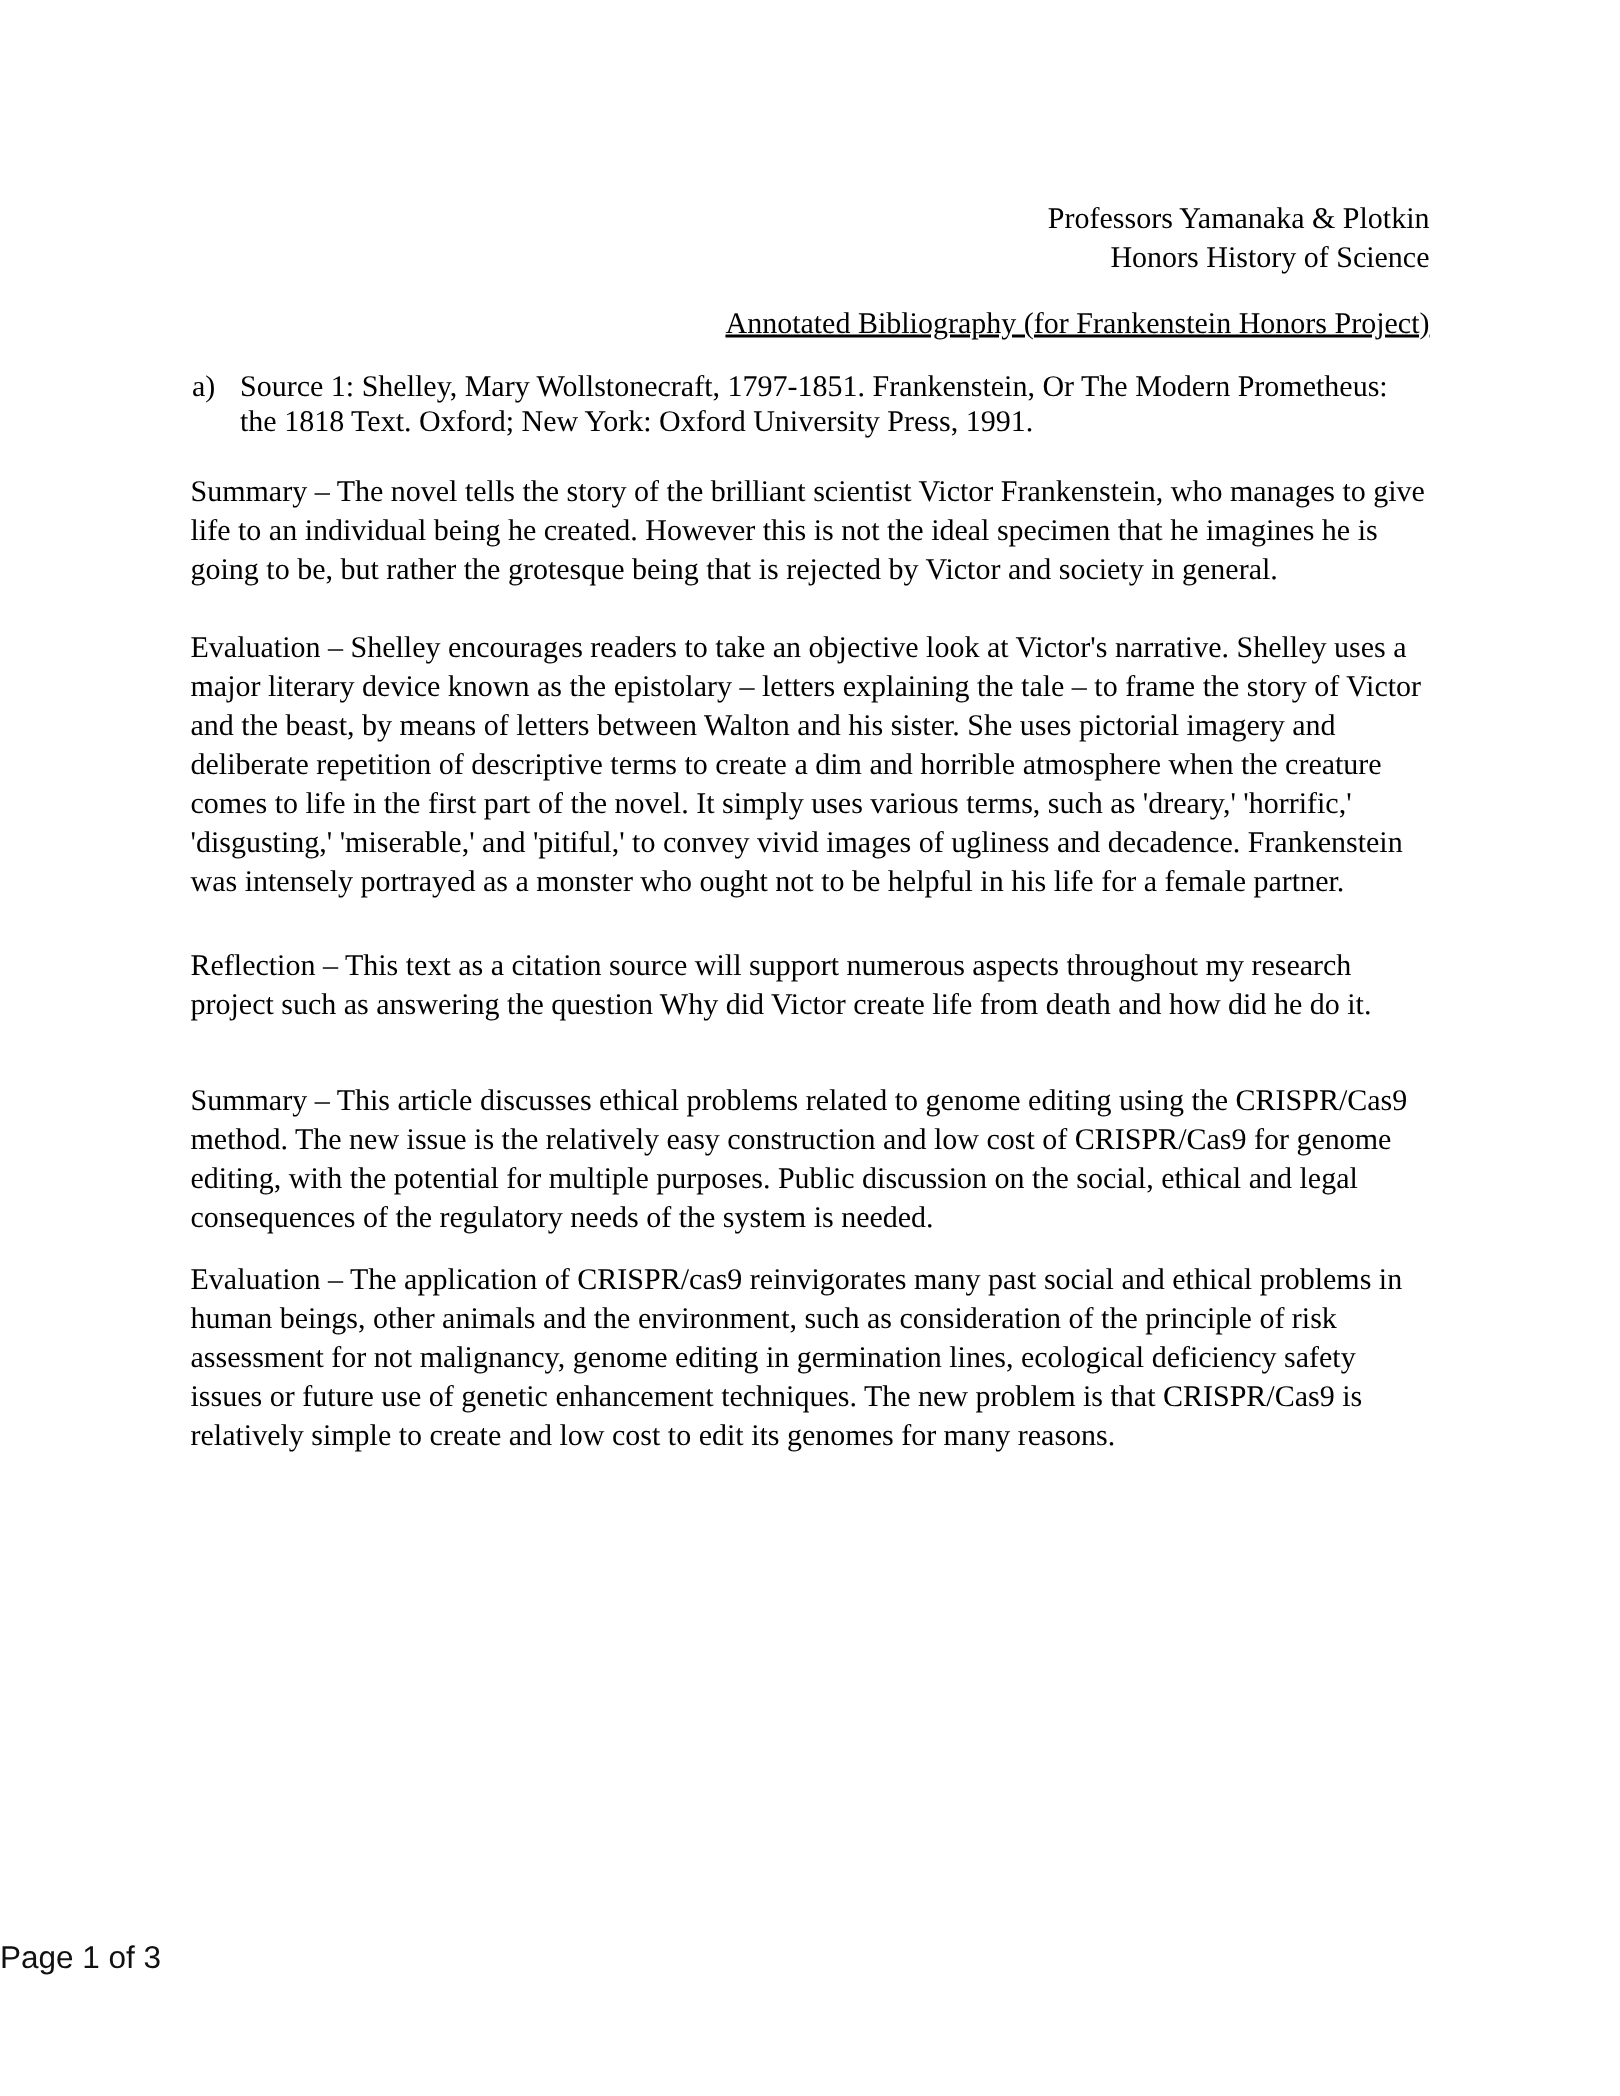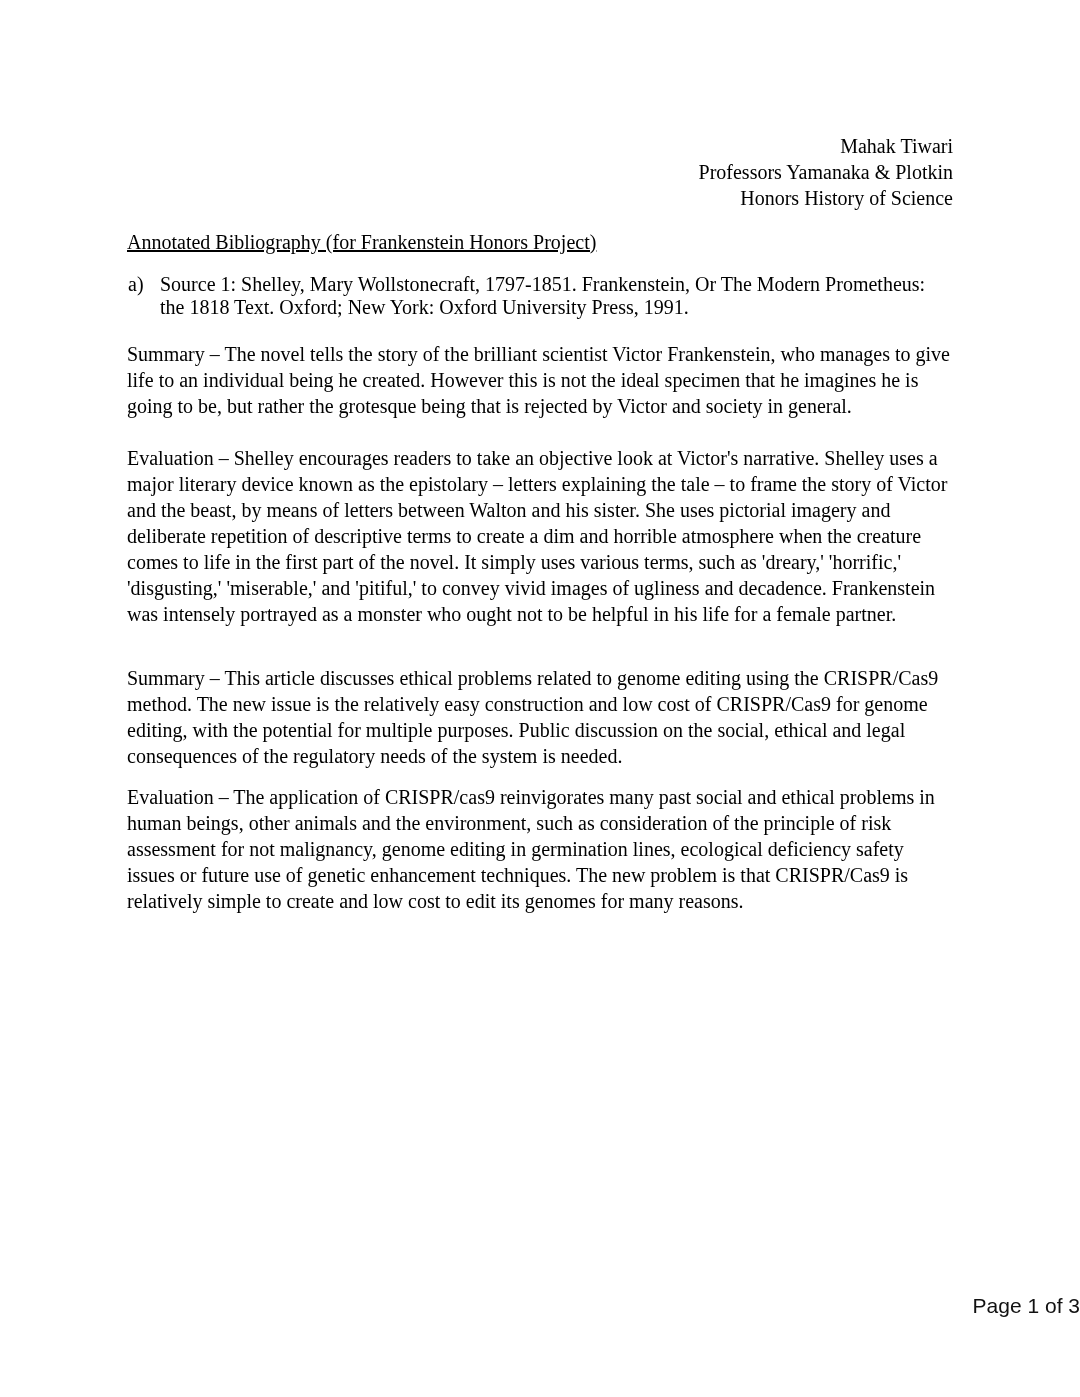--- a/index.html
+++ b/index.html
@@ -14,21 +14,21 @@
     padding: 133px 127px 0 127px;
     font-family: "Liberation Serif", "DejaVu Serif", serif;
     font-size: 20px;
     line-height: 26px;
     color: #000000;
     background: #ffffff;
   }
   .header { text-align: right; }
   .header div { line-height: 26px; }
   .doc-title {
-    text-align: left;
+    text-align: right;
     margin-top: 18px;
   }
   .doc-title span { text-decoration: underline; }
   .citation-a {
     margin-top: 18px;
     line-height: 23px;
     padding-left: 33px;
     position: relative;
   }
   .citation-a .marker {
@@ -40,34 +40,33 @@
   .p-summary1 { margin-top: 22px; }
   .p-reflection1 { margin-top: 30px; }
   .citation-b { margin-top: 55px; line-height: 26px; }
   .citation-b .journal { font-style: italic; }
   .p-summary2 { margin-top: 38px; }
   .p-evaluation2 { margin-top: 15px; }
   .footer {
     position: absolute;
     top: 1293px; left: 0;
     width: 1080px;
-    text-align: right;
+    text-align: left;
     font-family: "Liberation Sans", "DejaVu Sans", sans-serif;
     font-size: 21px;
     line-height: 26px;
     color: #111111;
   }
 </style>
 </head>
 <body>
 
 <div class="page">
 
   <div class="header">
-    <div>Mahak Tiwari</div>
     <div>Professors Yamanaka &amp; Plotkin</div>
     <div>Honors History of Science</div>
   </div>
 
   <div class="doc-title">
     <span>Annotated Bibliography (for Frankenstein Honors Project)</span>
   </div>
 
   <div class="citation-a">
     <span class="marker">a)</span>
@@ -75,20 +74,23 @@
   </div>
 
   <p class="para p-summary1">
     <b>Summary</b><span> – The novel tells the story of the brilliant scientist Victor Frankenstein, who manages to give life to an individual being he created. However this is not the ideal specimen that he imagines he is going to be, but rather the grotesque being that is rejected by Victor and society in general.</span>
   </p>
 
   <p class="para p-evaluation1">
     <b>Evaluation</b><span> – Shelley encourages readers to take an objective look at Victor's narrative. Shelley uses a major literary device known as the epistolary – letters explaining the tale – to frame the story of Victor and the beast, by means of letters between Walton and his sister. She uses pictorial imagery and deliberate repetition of descriptive terms to create a dim and horrible atmosphere when the creature comes to life in the first part of the novel. It simply uses various terms, such as 'dreary,' 'horrific,' 'disgusting,' 'miserable,' and 'pitiful,' to convey vivid images of ugliness and decadence. Frankenstein was intensely portrayed as a monster who ought not to be helpful in his life for a female partner.</span>
   </p>
 
+  <p class="para p-reflection1">
+    <b>Reflection</b><span> – This text as a citation source will support numerous aspects throughout my research project such as answering the question Why did Victor create life from death and how did he do it.</span>
+  </p>
 
 
   <p class="para p-summary2">
     <b>Summary</b><span> – This article discusses ethical problems related to genome editing using the CRISPR/Cas9 method. The new issue is the relatively easy construction and low cost of CRISPR/Cas9 for genome editing, with the potential for multiple purposes. Public discussion on the social, ethical and legal consequences of the regulatory needs of the system is needed.</span>
   </p>
 
   <p class="para p-evaluation2">
     <b>Evaluation</b><span> – The application of CRISPR/cas9 reinvigorates many past social and ethical problems in human beings, other animals and the environment, such as consideration of the principle of risk assessment for not malignancy, genome editing in germination lines, ecological deficiency safety issues or future use of genetic enhancement techniques. The new problem is that CRISPR/Cas9 is relatively simple to create and low cost to edit its genomes for many reasons.</span>
   </p>
 

